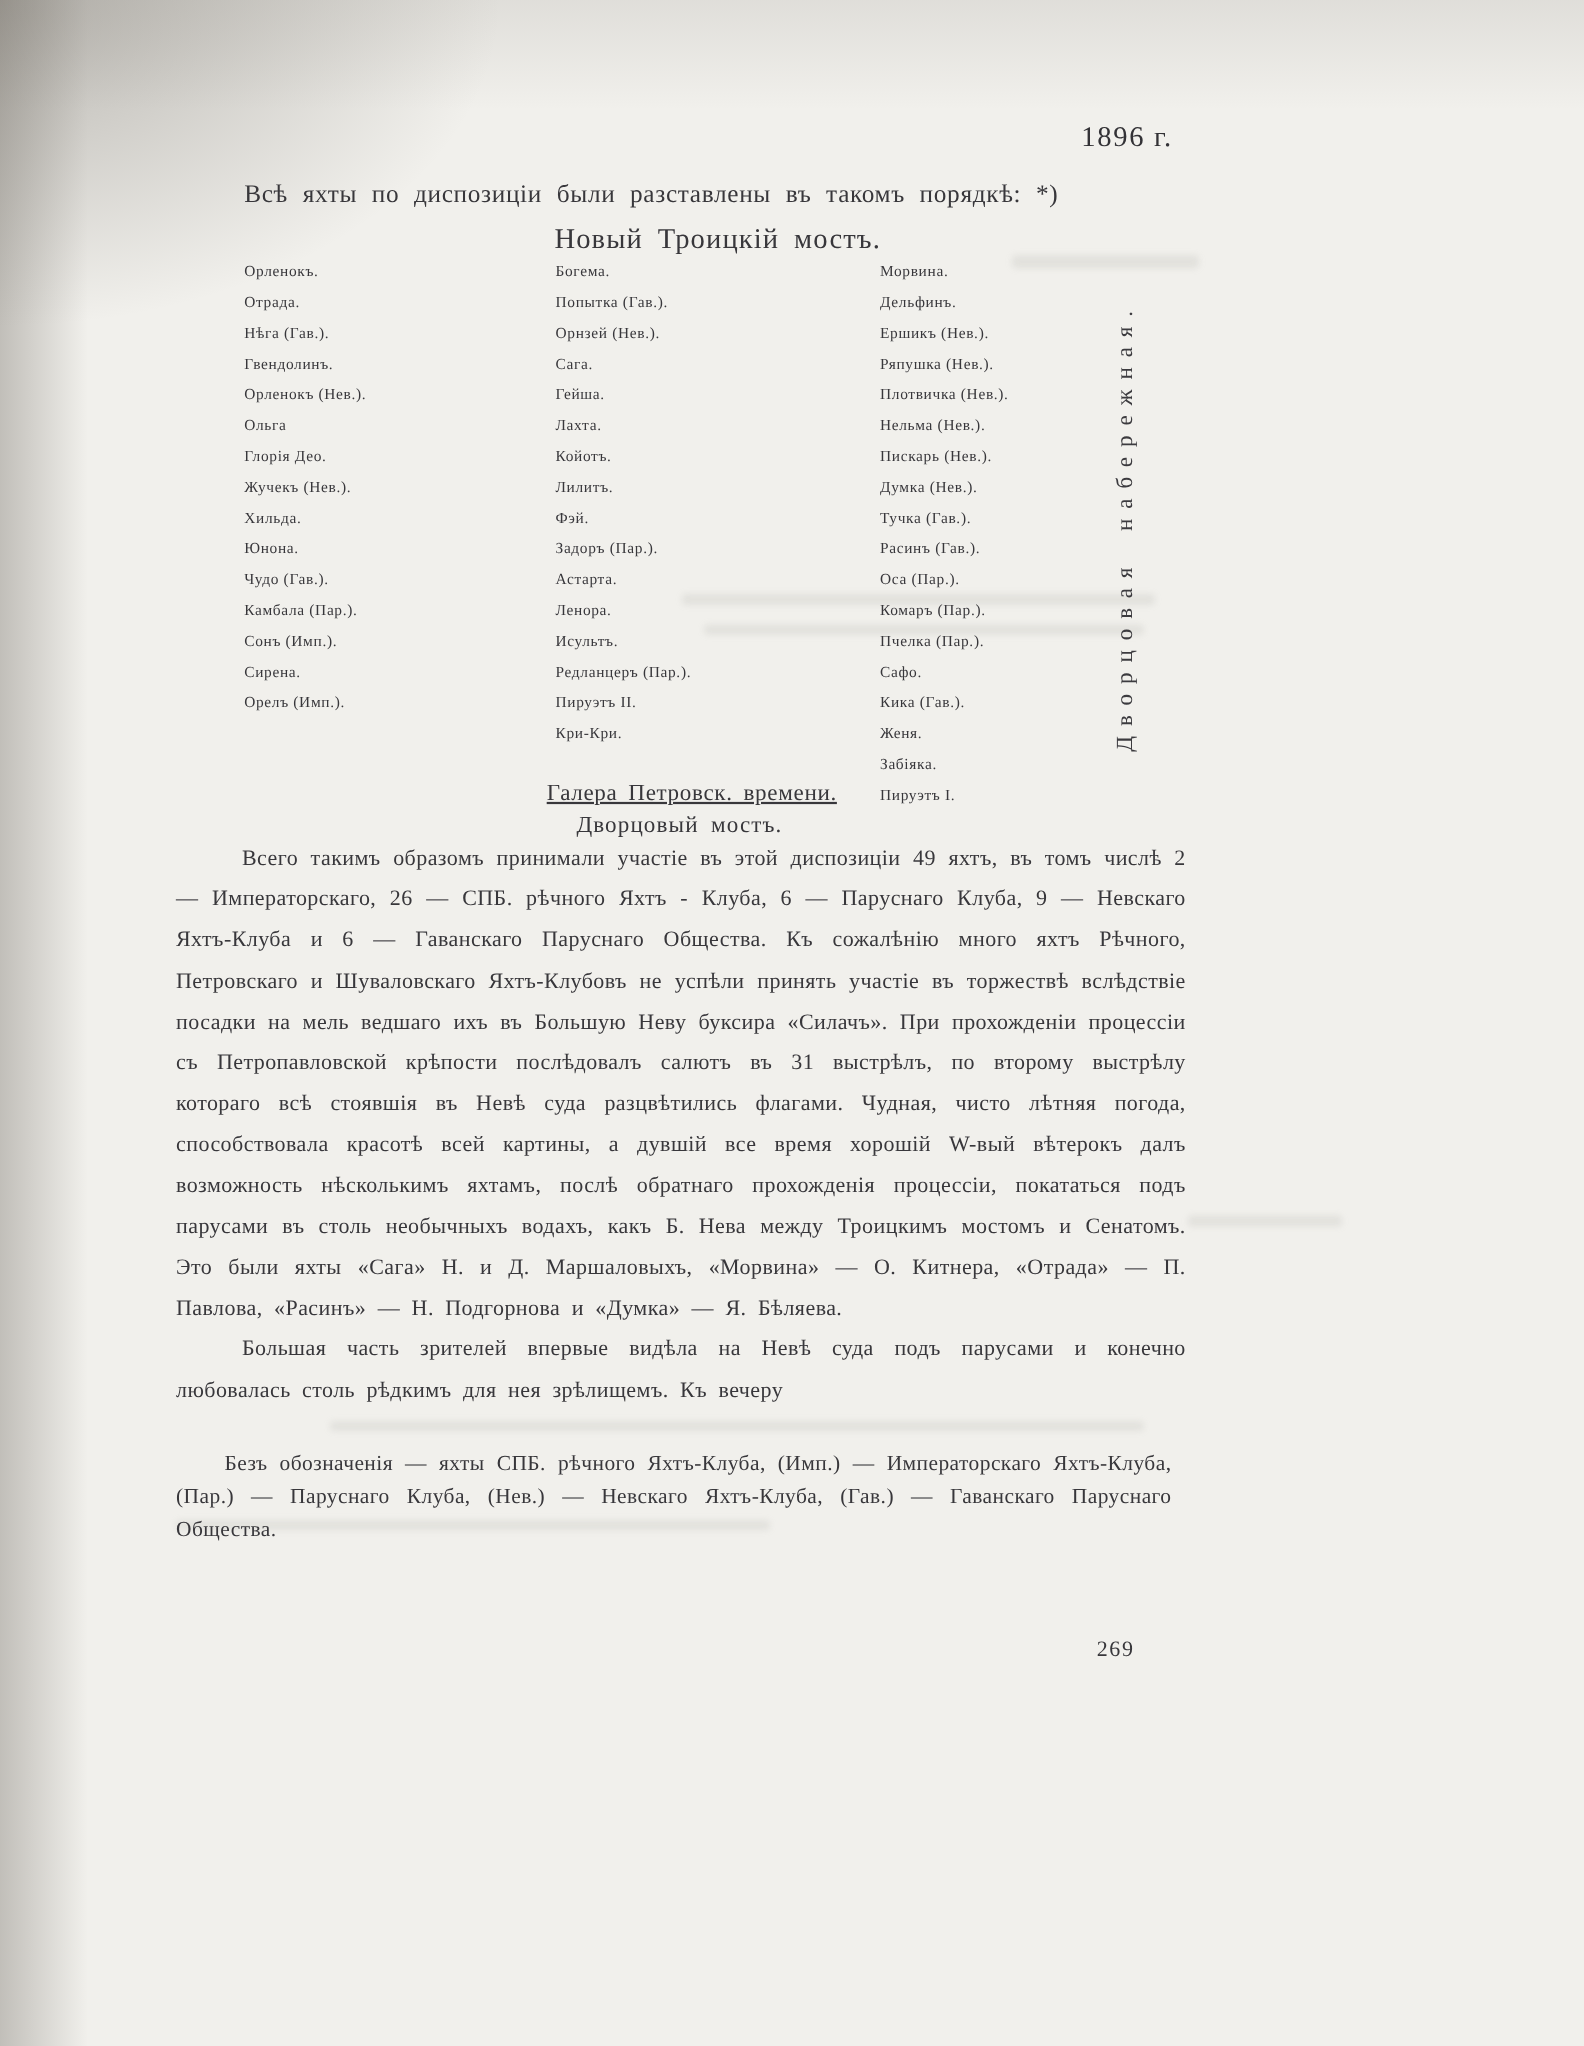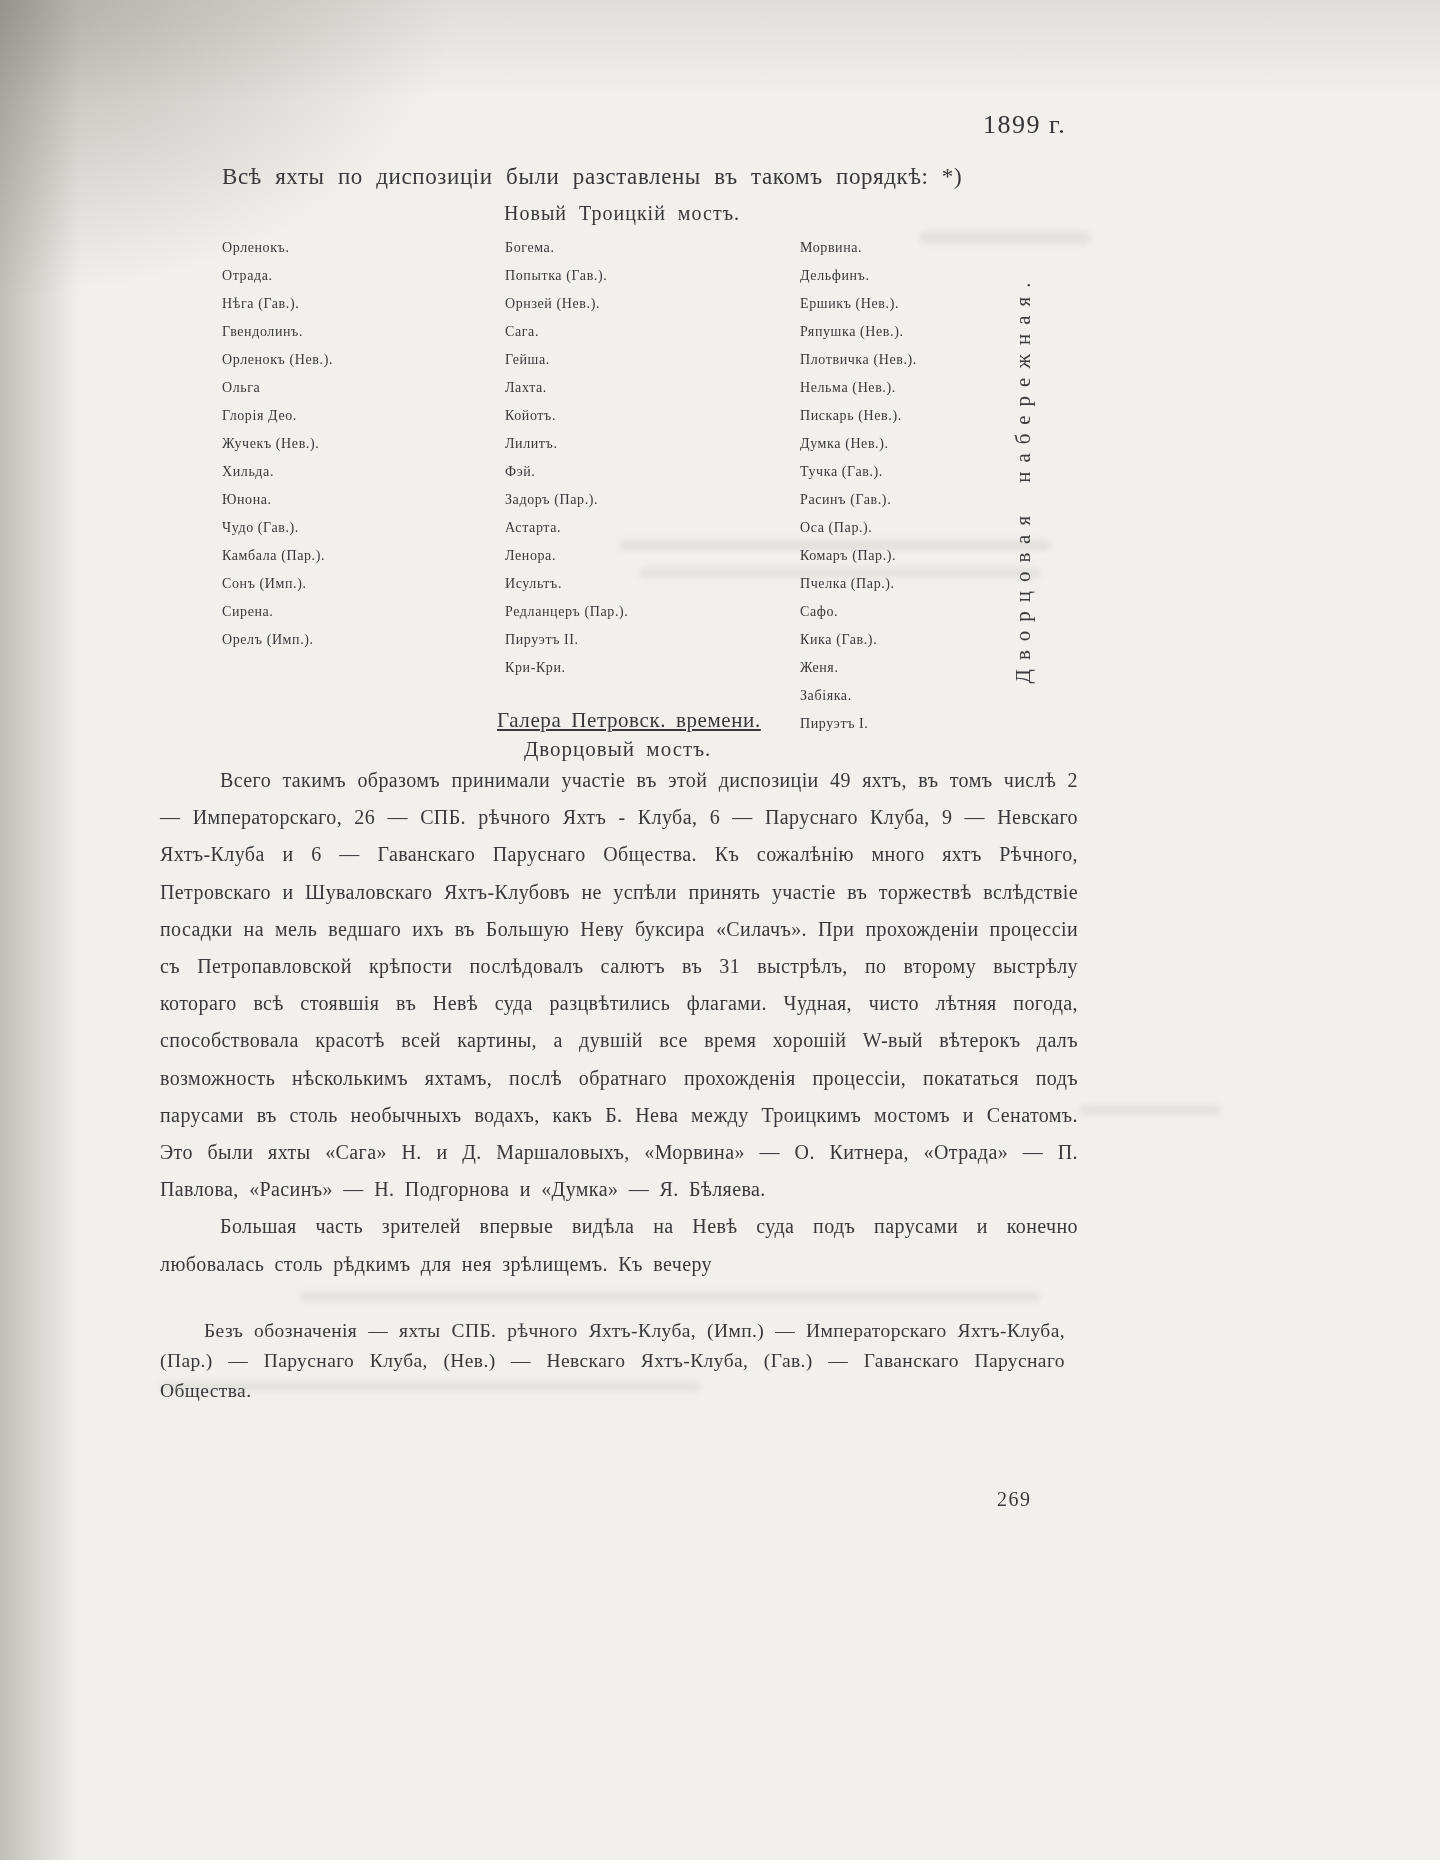--- a/index.html
+++ b/index.html
@@ -36,21 +36,21 @@
   .year {
     position: absolute; left: 983px; top: 110px;
     font-size: 26px; letter-spacing: 1.5px; color: #333236;
   }
   .intro {
     position: absolute; left: 222px; top: 164px;
     font-size: 23px; word-spacing: 7px; letter-spacing: 0.6px; white-space: nowrap;
   }
   .bridge-top {
     position: absolute; left: 504px; top: 202px;
-    font-size: 20px; word-spacing: 6px; letter-spacing: 1px;
+    font-size: 26px; word-spacing: 6px; letter-spacing: 1px;
   }
   .col {
     position: absolute; top: 234px;
     font-size: 14px; line-height: 28px; letter-spacing: 0.6px;
     white-space: nowrap;
   }
   .col1 { left: 222px; }
   .col2 { left: 505px; }
   .col3 { left: 800px; }
   .galera {
@@ -92,21 +92,21 @@
 <div class="shade-top"></div>
 <div class="shade-left"></div>
 <div class="shade-topleft"></div>
 <div class="bleed" style="left:920px; top:232px; width:170px; height:12px;"></div>
 <div class="bleed" style="left:620px; top:540px; width:430px; height:10px;"></div>
 <div class="bleed" style="left:640px; top:568px; width:400px; height:9px;"></div>
 <div class="bleed" style="left:300px; top:1292px; width:740px; height:9px;"></div>
 <div class="bleed" style="left:160px; top:1382px; width:540px; height:9px;"></div>
 <div class="bleed" style="left:1080px; top:1105px; width:140px; height:10px;"></div>
 
-<div class="year">1899 г.</div>
+<div class="year">1896 г.</div>
 
 <div class="intro">Всѣ яхты по диспозиціи были разставлены въ такомъ порядкѣ: *)</div>
 
 <div class="bridge-top">Новый Троицкій мостъ.</div>
 
 <div class="col col1">
     <div class="yacht-item">Орленокъ.</div>
     <div class="yacht-item">Отрада.</div>
     <div class="yacht-item">Нѣга (Гав.).</div>
     <div class="yacht-item">Гвендолинъ.</div>

